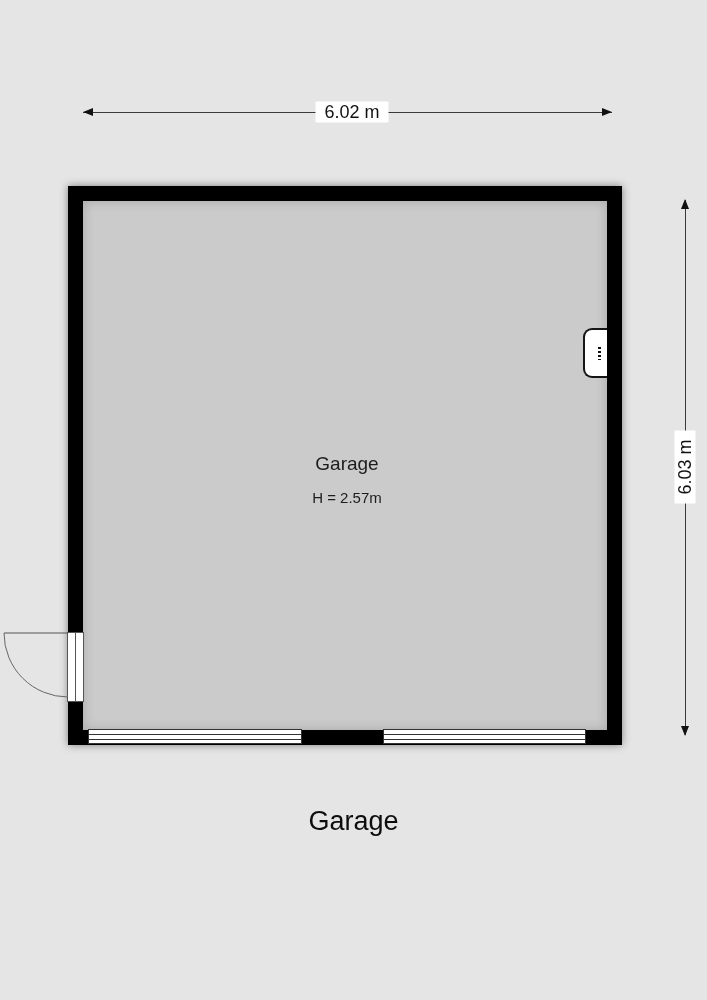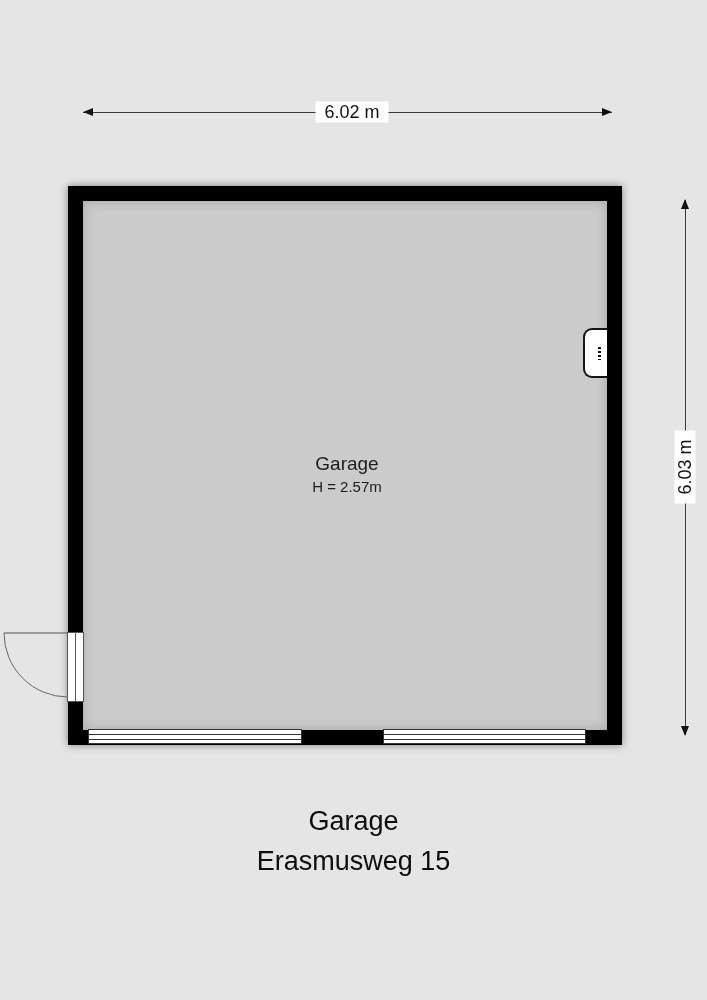--- a/index.html
+++ b/index.html
@@ -12,21 +12,21 @@
     position:absolute;left:68px;top:186px;width:554px;height:559px;
     box-sizing:border-box;border:15px solid #000;background:#cbcbcb;
     box-shadow:0 0 8px rgba(0,0,0,.45), inset 0 0 12px rgba(0,0,0,.18);
   }
   
   .room-label{
     position:absolute;left:197px;top:452px;width:300px;text-align:center;
     pointer-events:none;
   }
   .room-name{font-size:19px;line-height:23px;color:#1d1d1d;}
-  .room-height{font-size:15px;line-height:19px;color:#1d1d1d;margin-top:2px;}
+  .room-height{font-size:15px;line-height:19px;color:#1d1d1d;margin-top:13px;}
   
   .door-frame{
     position:absolute;left:67px;top:632px;width:17px;height:70px;
     box-sizing:border-box;background:#fff;border:1px solid #555;
     background-image:linear-gradient(90deg, transparent 0, transparent 7px, #555 7px, #555 8px, transparent 8px);
   }
   .door-swing-svg{position:absolute;left:0;top:0;width:707px;height:1000px;pointer-events:none;}
   
   .window{
     position:absolute;top:729px;height:15px;box-sizing:border-box;
@@ -105,16 +105,15 @@
     <div class="glass"></div>
   </div>
 
   <div class="room-label">
     <div class="room-name">Garage</div>
     <div class="room-height">H = 2.57m</div>
   </div>
 
   <div class="caption">
     <div>Garage</div>
-    <div>Erasmusweg 15</div>
   </div>
 
 </div>
 
 </body></html>

